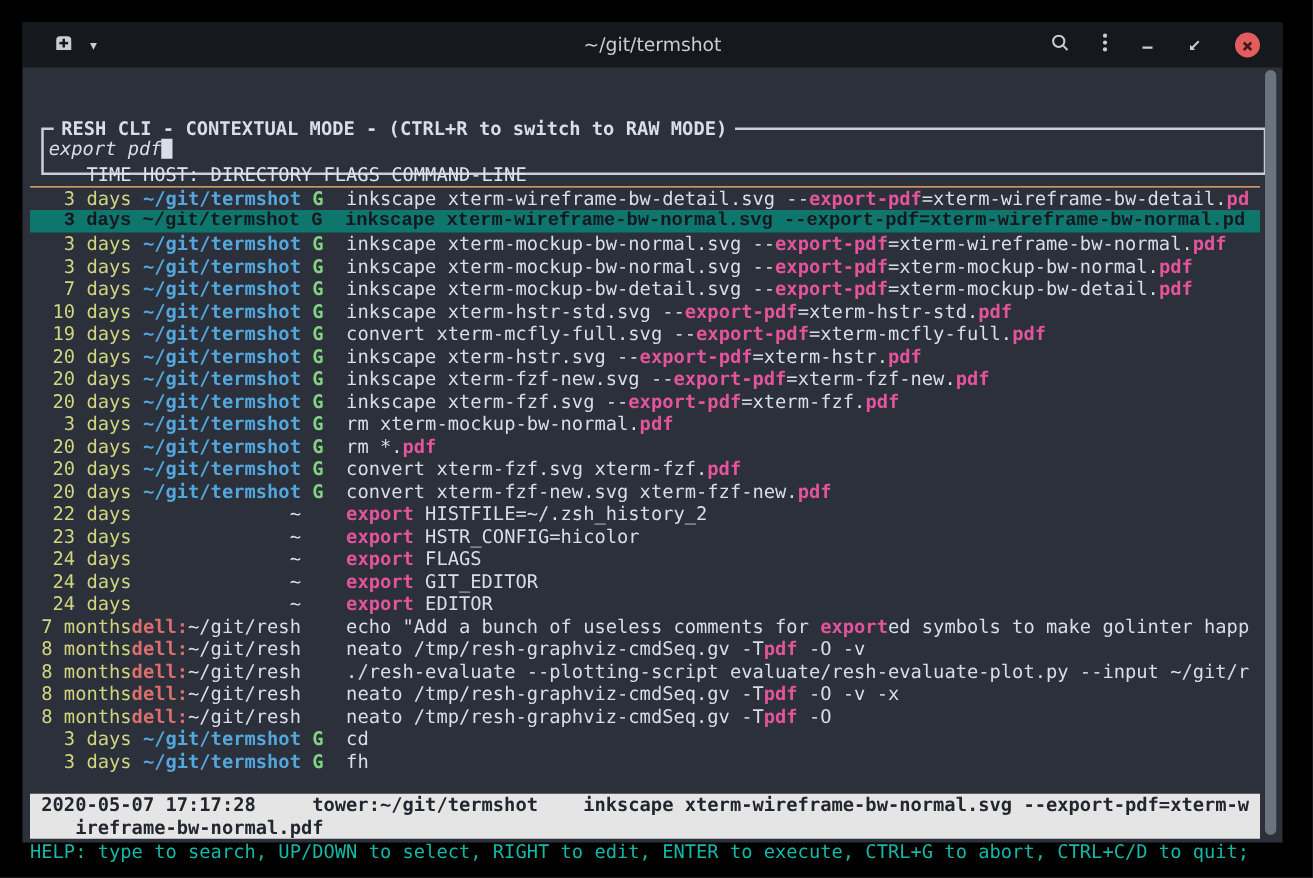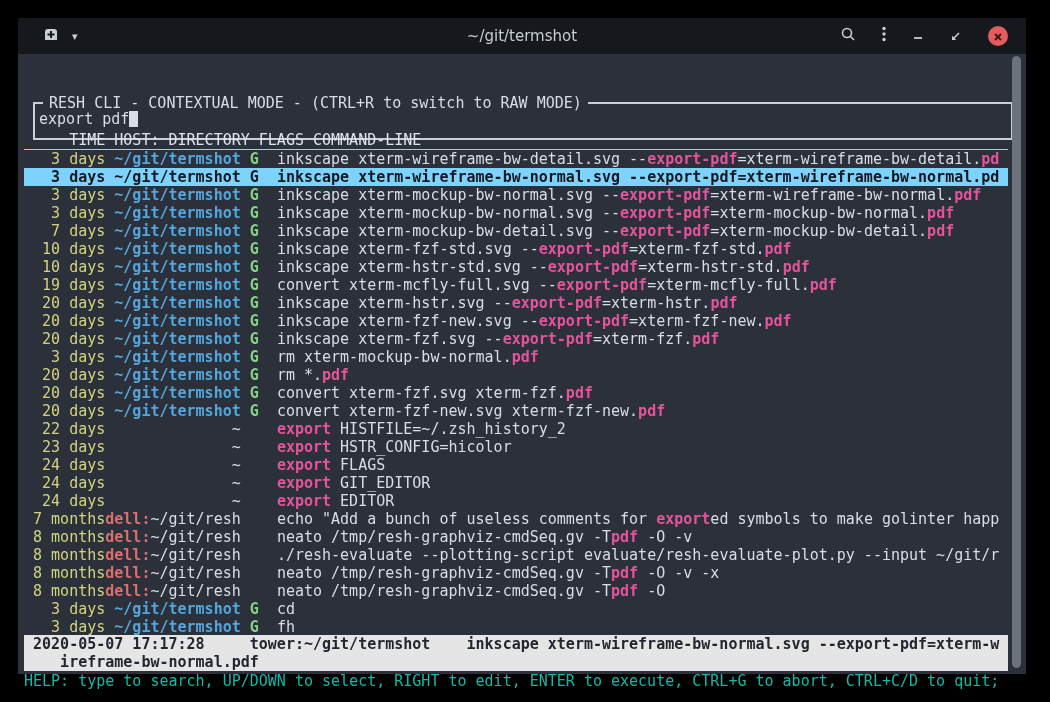--- a/index.html
+++ b/index.html
@@ -38,37 +38,37 @@
   }
   .line { height:18px; white-space:pre; }
   
   .search-box {
     position:absolute; left:9px; top:48px; width:976px; height:34px;
     border:2px solid #c9cfd8;
   }
   .box-title {
     position:absolute; left:8px; top:-10px; background:#2b303a;
     padding:0 6px; color:#d8dee9; white-space:pre;
-    font-family:"DejaVu Sans Mono", monospace; font-size:15px; line-height:18px;
+    font-family:"DejaVu Sans Mono", monospace; font-size:15px; line-height:18px;font-weight:bold;
   }
   .query-line { position:absolute; left:4px; top:6px; white-space:pre;
-    font-family:"DejaVu Sans Mono", monospace; font-size:15px; line-height:18px; }
+    font-family:"DejaVu Sans Mono", monospace; font-size:15px; line-height:18px;font-style:italic; }
   .cursor { display:inline-block; width:9px; height:16px; background:#d8dee9; vertical-align:-3px; }
   
   .rows-area { position:absolute; left:0; top:77px; width:984px; }
   .tbl-header { border-bottom:1px solid #fdba74; color:#dde3ea; }
   .row span { font-weight:normal; }
   .row .c-dir, .row .c-flag, .row .c-match, .row .c-host { font-weight:bold; }
   .c-time  { color:#d2d57e; }
   .c-dir   { color:#53a7dc; }
   .c-host  { color:#dc6e6e;text-align:center; }
   .c-flag  { color:#83d383; }
   .c-plain { color:#d8dee9; }
   .c-match { color:#e4549b;text-align:right; }
-  .row.selected { background:#7dd3fc; }
+  .row.selected { background:#0f766e;font-family:Liberation Mono, monospace; }
   .row.selected span { color:#15181e !important; font-weight:bold; }
   
   .status {
     position:absolute; left:0; top:581px; width:984px; height:36px;
     background:#e5e5e5; color:#22262e; font-weight:bold;
   }
   .status .line { color:#22262e; }
   .help-line { position:absolute; left:0; top:618px; width:984px; color:#14b8a6; }
   
   .scrollbar {
@@ -149,21 +149,20 @@
     </div>
 
     <div class="rows-area">
       <div class="line tbl-header">     TIME HOST: DIRECTORY FLAGS COMMAND-LINE</div>
       <div>
           <div class="line row"><span class="c-time">   3 days</span><span> </span><span class="c-dir">~/git/termshot</span><span class="c-flag"> G</span><span>  </span><span class="c-plain">inkscape xterm-wireframe-bw-detail.svg --</span><span class="c-match">export-pdf</span><span class="c-plain">=xterm-wireframe-bw-detail.</span><span class="c-match">pd</span></div>
           <div class="line row selected"><span class="c-time">   3 days</span><span> </span><span class="c-dir">~/git/termshot</span><span class="c-flag"> G</span><span>  </span><span class="c-plain">inkscape xterm-wireframe-bw-normal.svg --export-pdf=xterm-wireframe-bw-normal.pd</span></div>
           <div class="line row"><span class="c-time">   3 days</span><span> </span><span class="c-dir">~/git/termshot</span><span class="c-flag"> G</span><span>  </span><span class="c-plain">inkscape xterm-mockup-bw-normal.svg --</span><span class="c-match">export-pdf</span><span class="c-plain">=xterm-wireframe-bw-normal.</span><span class="c-match">pdf</span></div>
           <div class="line row"><span class="c-time">   3 days</span><span> </span><span class="c-dir">~/git/termshot</span><span class="c-flag"> G</span><span>  </span><span class="c-plain">inkscape xterm-mockup-bw-normal.svg --</span><span class="c-match">export-pdf</span><span class="c-plain">=xterm-mockup-bw-normal.</span><span class="c-match">pdf</span></div>
           <div class="line row"><span class="c-time">   7 days</span><span> </span><span class="c-dir">~/git/termshot</span><span class="c-flag"> G</span><span>  </span><span class="c-plain">inkscape xterm-mockup-bw-detail.svg --</span><span class="c-match">export-pdf</span><span class="c-plain">=xterm-mockup-bw-detail.</span><span class="c-match">pdf</span></div>
-          <div class="line row"><span class="c-time">  10 days</span><span> </span><span class="c-dir">~/git/termshot</span><span class="c-flag"> G</span><span>  </span><span class="c-plain">inkscape xterm-fzf-std.svg --</span><span class="c-match">export-pdf</span><span class="c-plain">=xterm-fzf-std.</span><span class="c-match">pdf</span></div>
           <div class="line row"><span class="c-time">  10 days</span><span> </span><span class="c-dir">~/git/termshot</span><span class="c-flag"> G</span><span>  </span><span class="c-plain">inkscape xterm-hstr-std.svg --</span><span class="c-match">export-pdf</span><span class="c-plain">=xterm-hstr-std.</span><span class="c-match">pdf</span></div>
           <div class="line row"><span class="c-time">  19 days</span><span> </span><span class="c-dir">~/git/termshot</span><span class="c-flag"> G</span><span>  </span><span class="c-plain">convert xterm-mcfly-full.svg --</span><span class="c-match">export-pdf</span><span class="c-plain">=xterm-mcfly-full.</span><span class="c-match">pdf</span></div>
           <div class="line row"><span class="c-time">  20 days</span><span> </span><span class="c-dir">~/git/termshot</span><span class="c-flag"> G</span><span>  </span><span class="c-plain">inkscape xterm-hstr.svg --</span><span class="c-match">export-pdf</span><span class="c-plain">=xterm-hstr.</span><span class="c-match">pdf</span></div>
           <div class="line row"><span class="c-time">  20 days</span><span> </span><span class="c-dir">~/git/termshot</span><span class="c-flag"> G</span><span>  </span><span class="c-plain">inkscape xterm-fzf-new.svg --</span><span class="c-match">export-pdf</span><span class="c-plain">=xterm-fzf-new.</span><span class="c-match">pdf</span></div>
           <div class="line row"><span class="c-time">  20 days</span><span> </span><span class="c-dir">~/git/termshot</span><span class="c-flag"> G</span><span>  </span><span class="c-plain">inkscape xterm-fzf.svg --</span><span class="c-match">export-pdf</span><span class="c-plain">=xterm-fzf.</span><span class="c-match">pdf</span></div>
           <div class="line row"><span class="c-time">   3 days</span><span> </span><span class="c-dir">~/git/termshot</span><span class="c-flag"> G</span><span>  </span><span class="c-plain">rm xterm-mockup-bw-normal.</span><span class="c-match">pdf</span></div>
           <div class="line row"><span class="c-time">  20 days</span><span> </span><span class="c-dir">~/git/termshot</span><span class="c-flag"> G</span><span>  </span><span class="c-plain">rm *.</span><span class="c-match">pdf</span></div>
           <div class="line row"><span class="c-time">  20 days</span><span> </span><span class="c-dir">~/git/termshot</span><span class="c-flag"> G</span><span>  </span><span class="c-plain">convert xterm-fzf.svg xterm-fzf.</span><span class="c-match">pdf</span></div>
           <div class="line row"><span class="c-time">  20 days</span><span> </span><span class="c-dir">~/git/termshot</span><span class="c-flag"> G</span><span>  </span><span class="c-plain">convert xterm-fzf-new.svg xterm-fzf-new.</span><span class="c-match">pdf</span></div>
           <div class="line row"><span class="c-time">  22 days</span><span>              </span><span class="c-plain">~</span><span class="c-flag">  </span><span>  </span><span class="c-match">export</span><span class="c-plain"> HISTFILE=~/.zsh_history_2</span></div>

